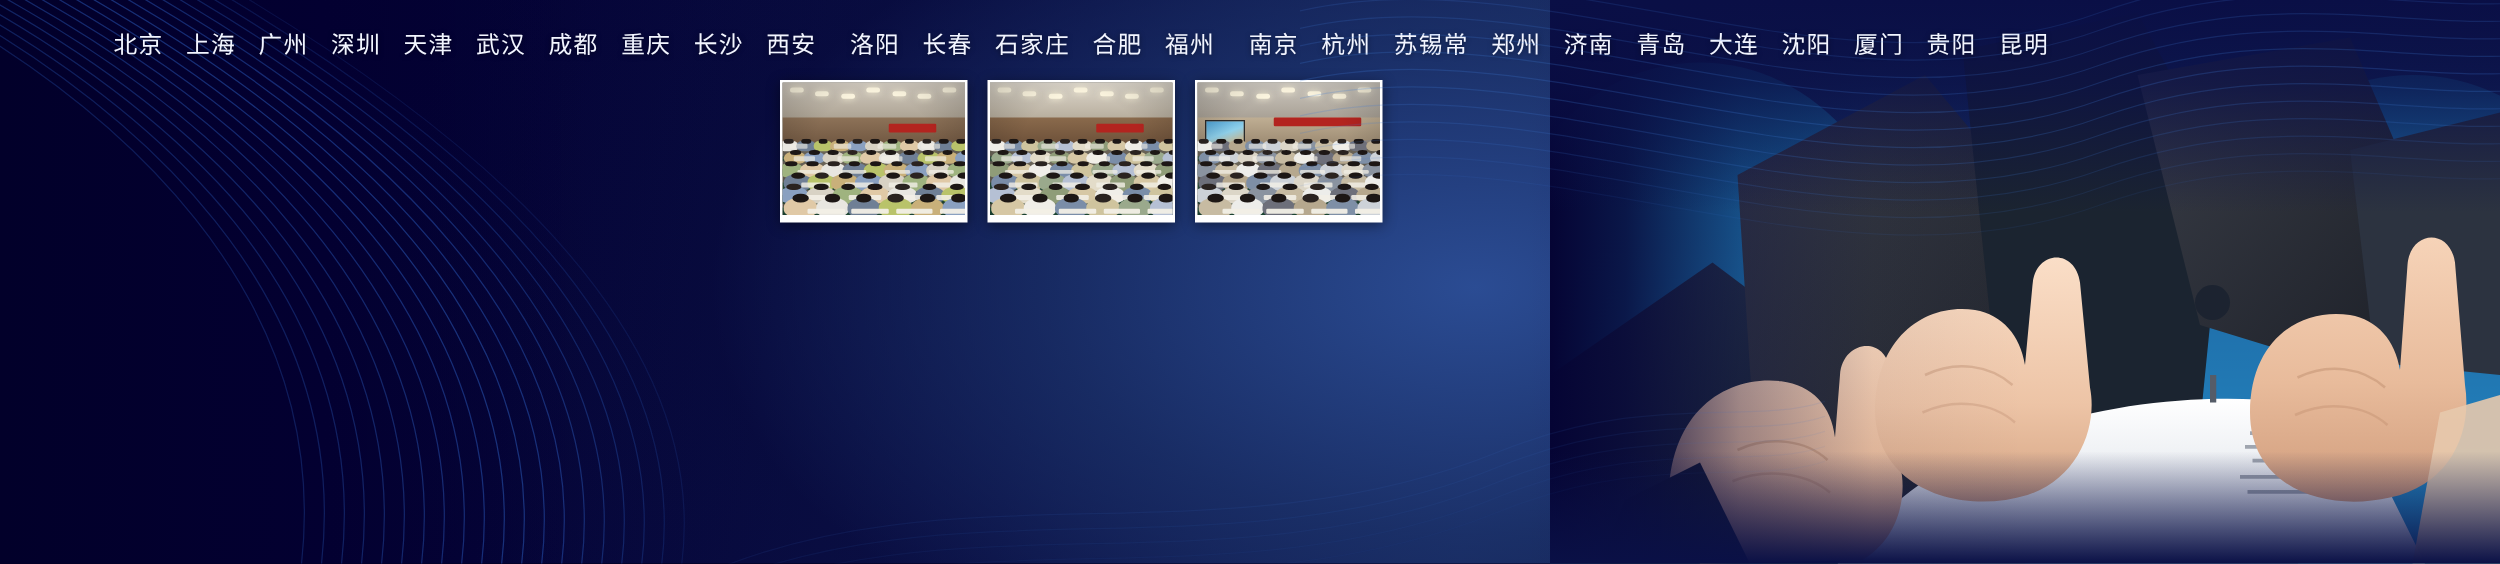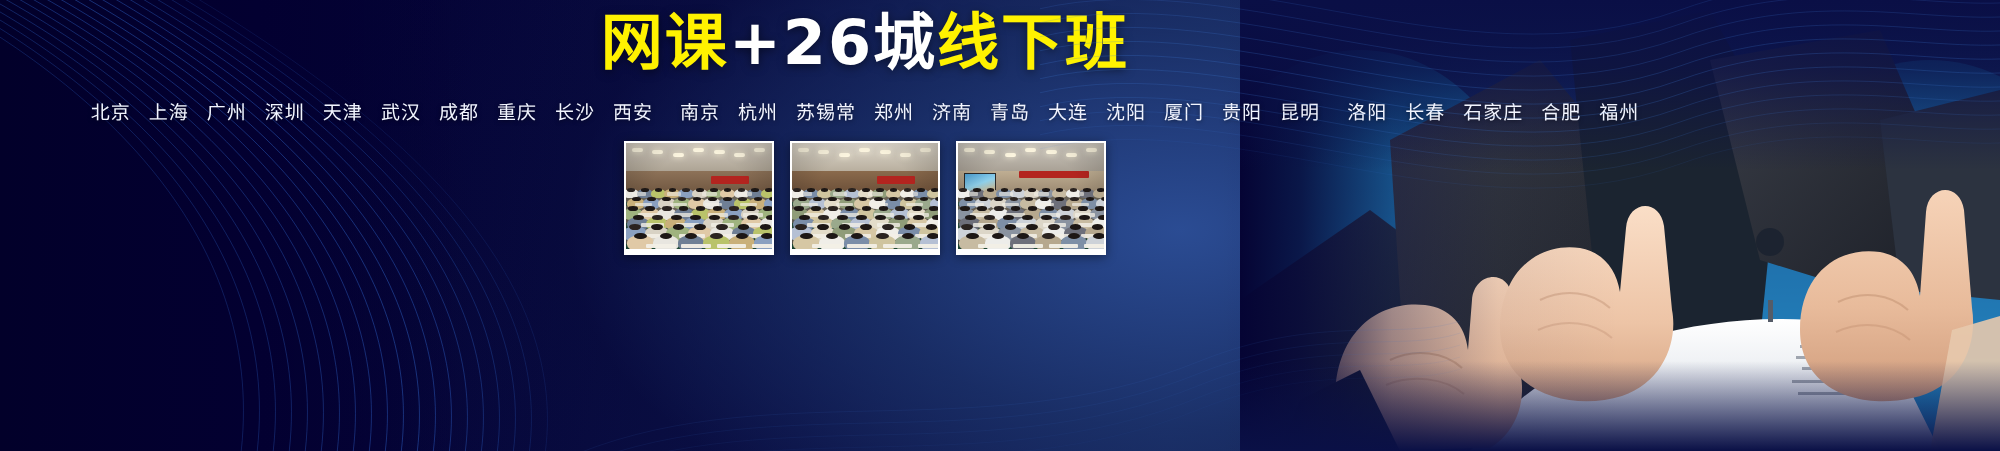--- a/index.html
+++ b/index.html
@@ -310,56 +310,53 @@
       <path d="M0,172 C200,82 420,162 640,72 C760,24 840,52 900,32" opacity=".18"></path>
       <path d="M0,184 C200,94 420,174 640,84 C760,36 840,64 900,44" opacity=".15"></path>
       <path d="M0,196 C200,106 420,186 640,96 C760,48 840,76 900,56" opacity=".12"></path>
       <path d="M0,208 C200,118 420,198 640,108 C760,60 840,88 900,68" opacity=".09"></path>
     </g>
   </svg>
 
   <div class="content">
 
 
-    <div class="headline">
-      <span class="hl-y">网课</span><span class="hl-w">+26城</span><span class="hl-y">线下班</span>
-    </div>
 
     <div class="cities">
         <div class="city-row">
           <span class="city">北京</span>
           <span class="city">上海</span>
           <span class="city">广州</span>
           <span class="city">深圳</span>
           <span class="city">天津</span>
           <span class="city">武汉</span>
           <span class="city">成都</span>
           <span class="city">重庆</span>
           <span class="city">长沙</span>
           <span class="city">西安</span>
         </div>
         <div class="city-row">
+          <span class="city">洛阳</span>
+          <span class="city">长春</span>
+          <span class="city">石家庄</span>
+          <span class="city">合肥</span>
+          <span class="city">福州</span>
+        </div>
+        <div class="city-row">
           <span class="city">南京</span>
           <span class="city">杭州</span>
           <span class="city">苏锡常</span>
           <span class="city">郑州</span>
           <span class="city">济南</span>
           <span class="city">青岛</span>
           <span class="city">大连</span>
           <span class="city">沈阳</span>
           <span class="city">厦门</span>
           <span class="city">贵阳</span>
           <span class="city">昆明</span>
-        </div>
-        <div class="city-row">
-          <span class="city">洛阳</span>
-          <span class="city">长春</span>
-          <span class="city">石家庄</span>
-          <span class="city">合肥</span>
-          <span class="city">福州</span>
         </div>
       </div>
 
     <div class="photo-strip">
         <div class="thumb">
           <div class="shot">
             <div class="ceiling" style="background: linear-gradient(rgb(211, 204, 193) 0%, rgb(168, 158, 142) 100%);"></div>
             <div class="wall" style="background: linear-gradient(rgb(141, 114, 88) 0%, rgb(111, 86, 64) 100%);"></div>
             <div class="lights">
               <i style="left: 4%; top: 2%;"></i>

